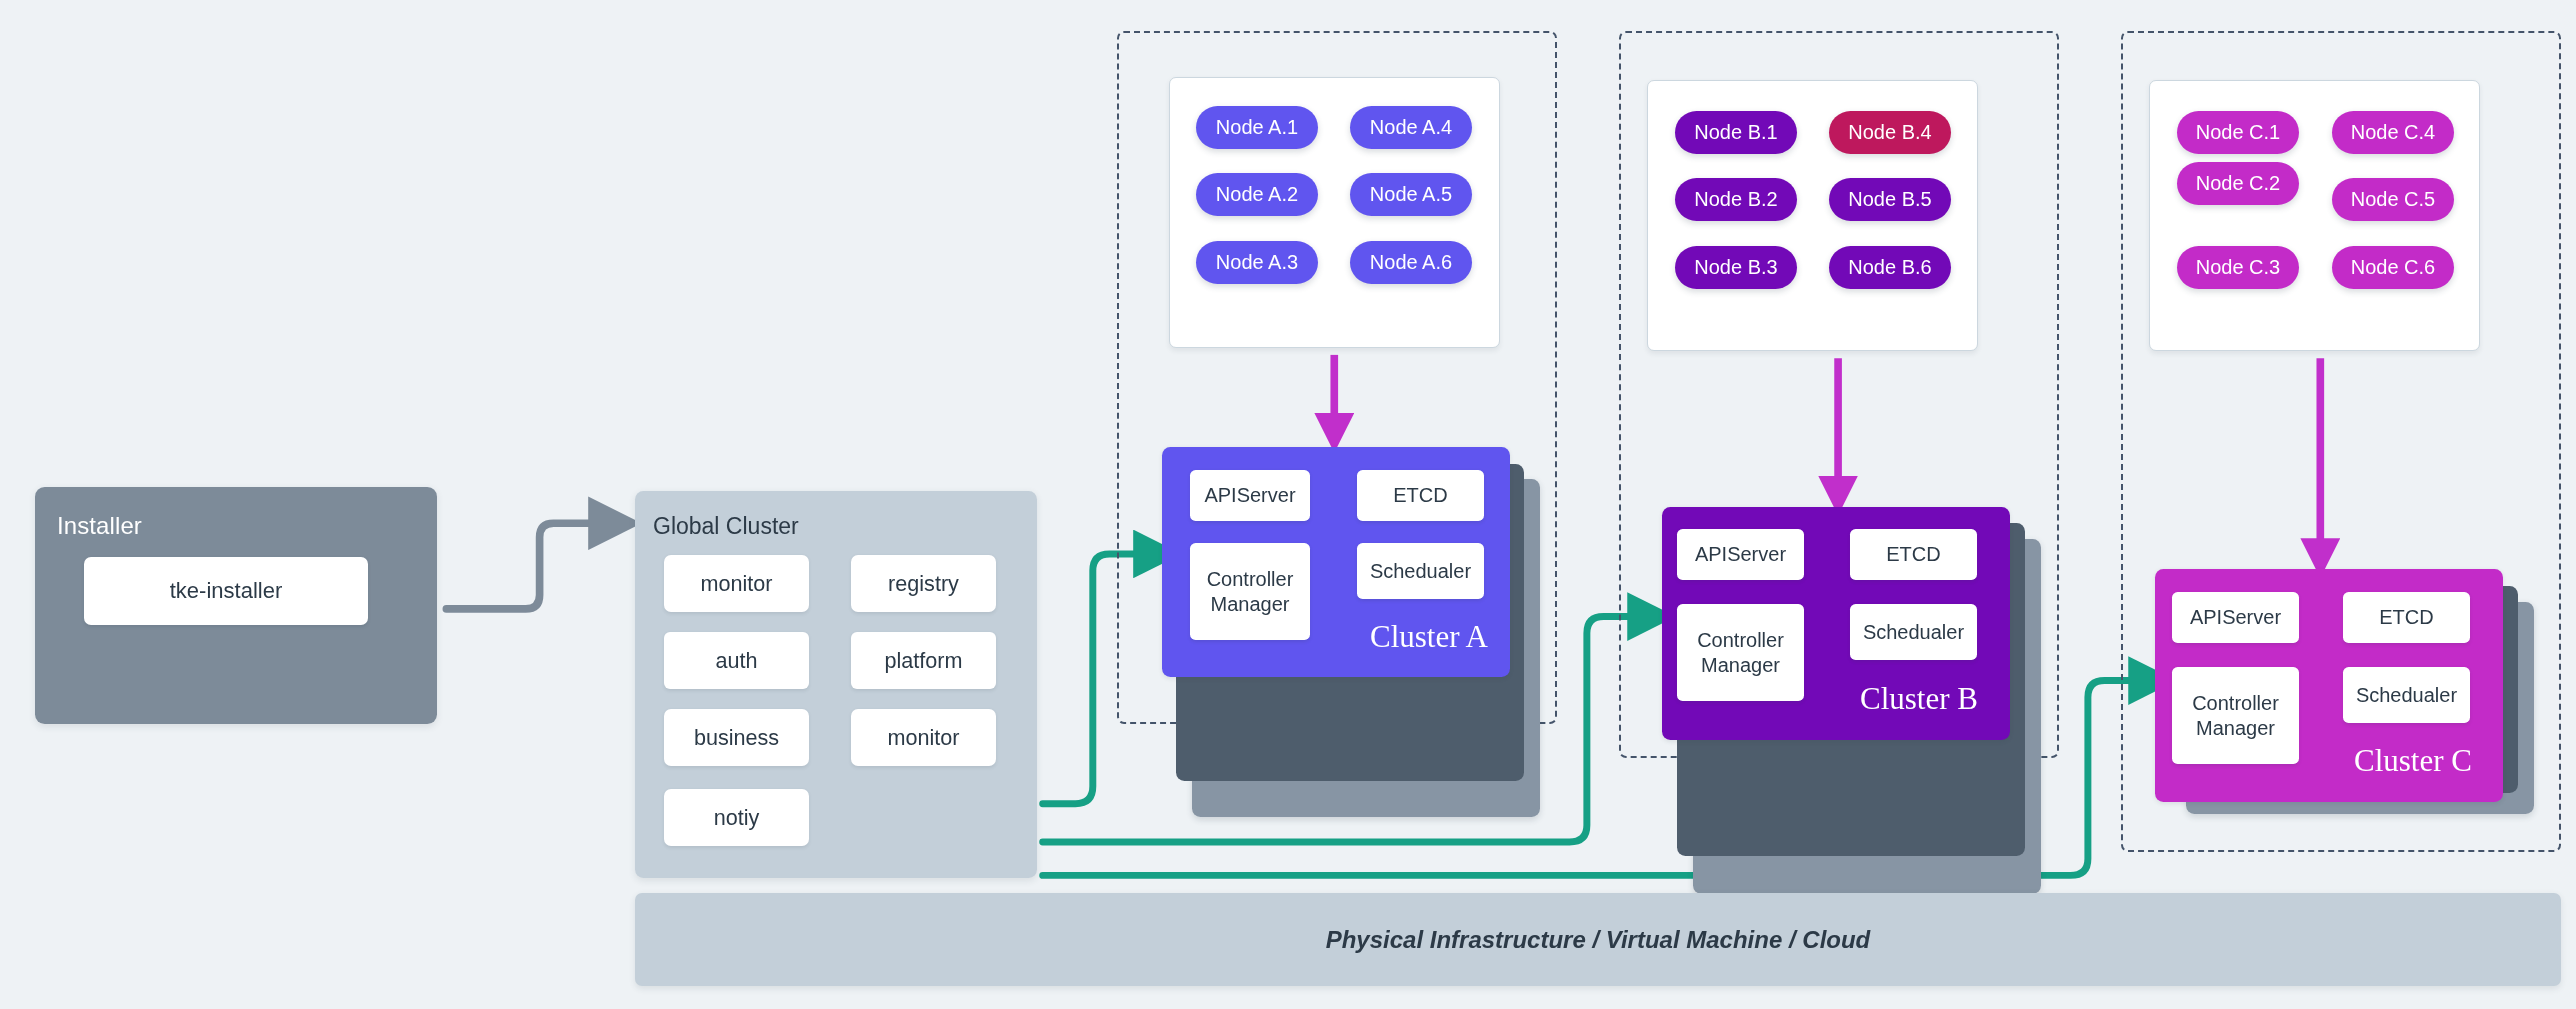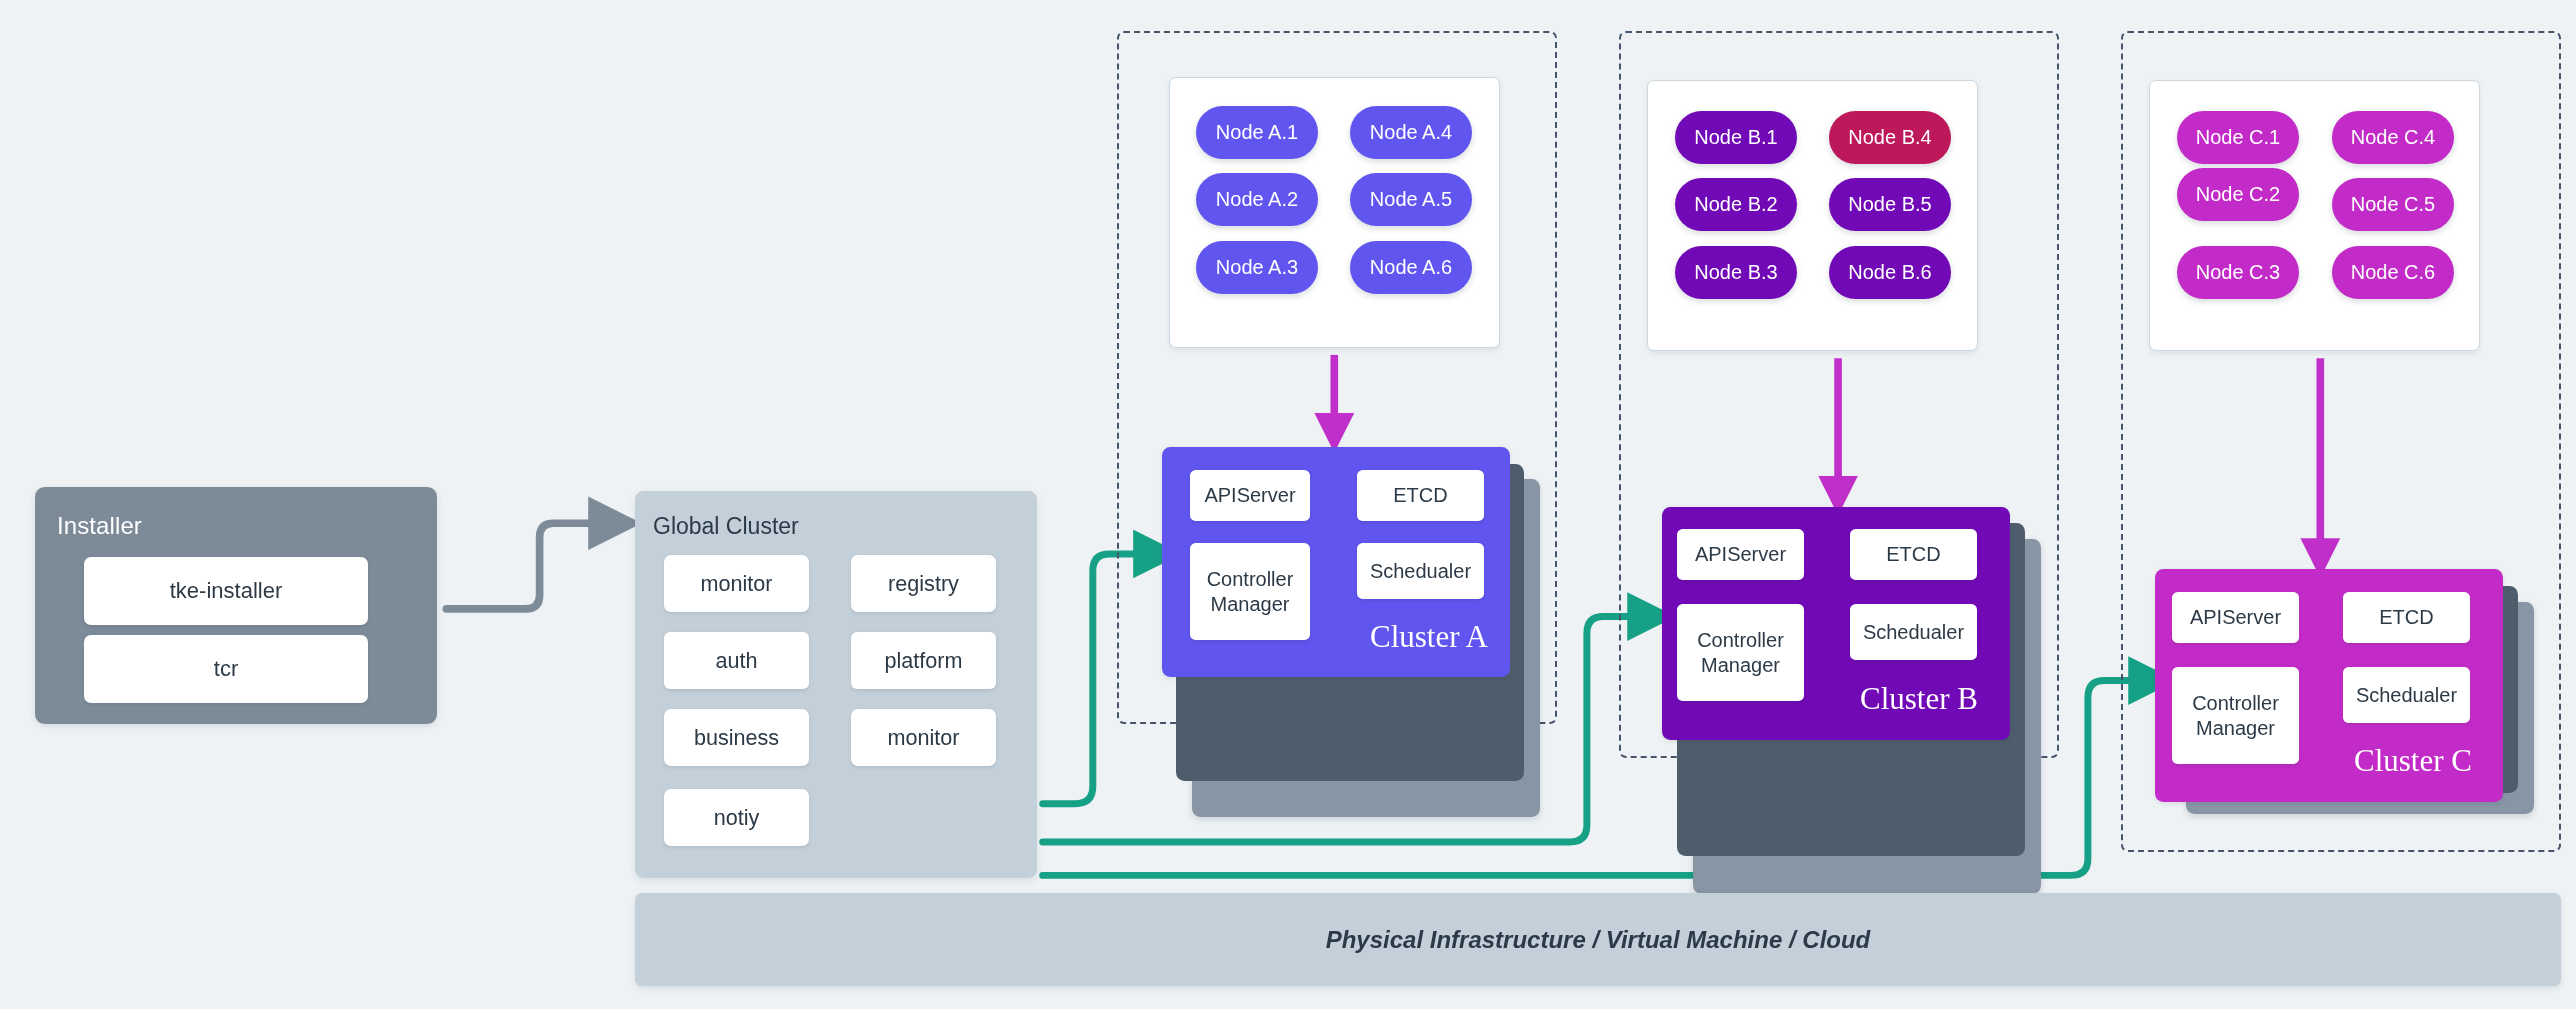--- a/index.html
+++ b/index.html
@@ -81,21 +81,21 @@
     background: #ffffff;
     border: 1.4px solid #ccd7df;
     border-radius: 7px;
     box-shadow: 0 2.1px 5.6px rgba(40,55,70,0.08);
   }
   #nodecard-a { left: 1169px; top: 77px; width: 331px; height: 271px; }
   #nodecard-b { left: 1647px; top: 80px; width: 331px; height: 271px; }
   #nodecard-c { left: 2149px; top: 80px; width: 331px; height: 271px; }
 
   .node-pill {
-    width: 122px; height: 53px;
+    width: 122px; height: 43px;
     border-radius: 26.4px;
     display: flex; align-items: center; justify-content: center;
     color: #ffffff; font-size: 20px;
     box-shadow: 0 2.8px 6.3px rgba(40,55,70,0.18);
   }
 
   
   .cp-shadow2 {
     border-radius: 8.4px;
     background: #8795a4;
@@ -168,21 +168,20 @@
     <path d="M 1498 1258 L 2975 1258 Q 3000 1258 3000 1234 L 3000 1002 Q 3000 978 3024 978 L 3090 978" fill="none" stroke="#16a085" stroke-width="10" stroke-linecap="round" marker-end="url(#mk-teal)"></path>
 
     <path d="M 1917 510 L 1917 620" fill="none" stroke="#c12fcb" stroke-width="11" stroke-linecap="butt" marker-end="url(#mk-magenta)"></path>
     <path d="M 2641 515 L 2641 710" fill="none" stroke="#c12fcb" stroke-width="11" stroke-linecap="butt" marker-end="url(#mk-magenta)"></path>
     <path d="M 3334 515 L 3334 800" fill="none" stroke="#c12fcb" stroke-width="11" stroke-linecap="butt" marker-end="url(#mk-magenta)"></path>
   </svg>
 
   <div class="abs" id="installer-panel"></div>
   <div class="abs" id="installer-title">Installer</div>
   <div class="abs installer-item" id="installer-item-0">tke-installer</div>
-  <div class="abs installer-item" id="installer-item-1">tcr</div>
 
   <div class="abs" id="global-panel"></div>
   <div class="abs" id="global-title">Global Cluster</div>
   <div class="abs global-item gcol-l grow-0">monitor</div>
   <div class="abs global-item gcol-r grow-0">registry</div>
   <div class="abs global-item gcol-l grow-1">auth</div>
   <div class="abs global-item gcol-r grow-1">platform</div>
   <div class="abs global-item gcol-l grow-2">business</div>
   <div class="abs global-item gcol-r grow-2">monitor</div>
   <div class="abs global-item gcol-l grow-3">notiy</div>
@@ -220,21 +219,21 @@
   <div class="abs cp-box" style="left:1677px; top:529px; width:127px; height:51px;">APIServer</div>
   <div class="abs cp-box" style="left:1850px; top:529px; width:127px; height:51px;">ETCD</div>
   <div class="abs cp-box" style="left:1677px; top:604px; width:127px; height:97px; padding:0 9.7px;">Controller Manager</div>
   <div class="abs cp-box" style="left:1850px; top:604px; width:127px; height:56px;">Schedualer</div>
   <div class="abs cp-name" style="left:1860px; top:681px;">Cluster B</div>
 
   <div class="abs cluster-zone" id="zone-c"></div>
   <div class="abs node-card" id="nodecard-c"></div>
   <div class="abs node-pill" style="left:2177px; top:111px; background:#c32bc8;">Node C.1</div>
   <div class="abs node-pill" style="left:2332px; top:111px; background:#c32bc8;">Node C.4</div>
-  <div class="abs node-pill" style="left:2177px; top:168px; background:#c32bc8;">Node C.2</div>
+  <div class="abs node-pill" style="left:2177px; top:162px; background:#c32bc8;">Node C.2</div>
   <div class="abs node-pill" style="left:2332px; top:178px; background:#c32bc8;">Node C.5</div>
   <div class="abs node-pill" style="left:2177px; top:246px; background:#c32bc8;">Node C.3</div>
   <div class="abs node-pill" style="left:2332px; top:246px; background:#c32bc8;">Node C.6</div>
 
   <div class="abs cp-shadow2" style="left:2186px; top:602px; width:348px; height:212px;"></div>
   <div class="abs cp-shadow1" style="left:2170px; top:586px; width:348px; height:207px;"></div>
   <div class="abs cp-main" style="left:2155px; top:569px; width:348px; height:233px; background:#c32bc8;"></div>
   <div class="abs cp-box" style="left:2172px; top:592px; width:127px; height:51px;">APIServer</div>
   <div class="abs cp-box" style="left:2343px; top:592px; width:127px; height:51px;">ETCD</div>
   <div class="abs cp-box" style="left:2172px; top:667px; width:127px; height:97px; padding:0 9.7px;">Controller Manager</div>

